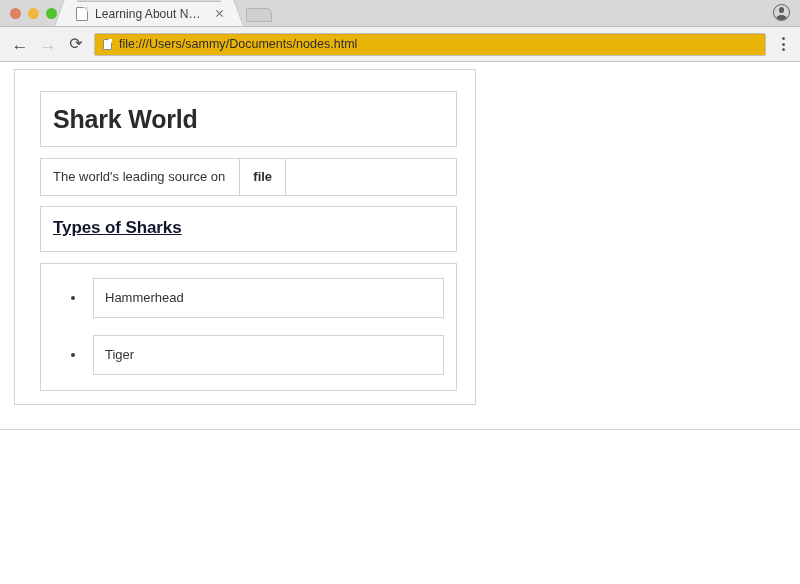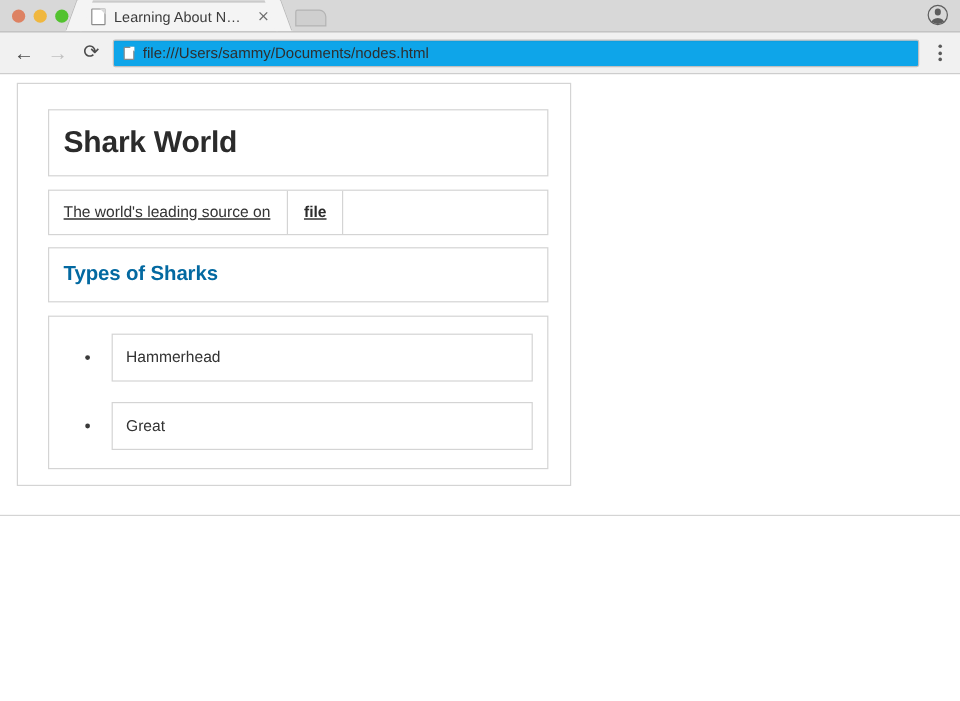--- a/index.html
+++ b/index.html
@@ -175,21 +175,21 @@
   }
   .nav-glyph { font-size: 17px; line-height: 1; }
   #nav-back .nav-glyph    { color: #4c4c4c; }
   #nav-forward .nav-glyph { color: #c0c0c0; }
   #nav-reload .nav-glyph  { color: #4c4c4c; font-size: 16px; }
 
   #omnibox {
     flex: 1 1 auto;
     height: 23px;
     margin: 0 6px 0 4px;
-    background: #0ea5e9;
+    background: #eab308;
     border: 1px solid #c0c0c0;
     border-radius: 2px;
     display: flex;
     align-items: center;
     padding: 0 8px;
     box-shadow: inset 0 1px 1px rgba(0,0,0,0.04);
   }
   #page-doc-icon {
     width: 9px; height: 11px;
     border: 1px solid #8b8b8b;
@@ -251,21 +251,20 @@
     font-weight: bold;
     color: #2b2b2b;
     line-height: 1.12;
     letter-spacing: -0.2px;
   }
 
   #paragraph-line {
     margin: 11px 10px 0 12px;
     display: flex;
     align-items: stretch;
-    text-decoration: underline;
   }
   .para-seg {
     padding: 11px 12px 12px 12px;
     font-size: 13px;
     color: #333333;
     line-height: 1;
     white-space: nowrap;
     display: flex;
     align-items: center;
   }
@@ -280,23 +279,24 @@
   #para-seg-1 { padding-right: 14px; }
   #para-seg-2 { padding-left: 13px; flex: 1 1 auto; }
 
   #heading-sub {
     margin: 10px 10px 0 12px;
     padding: 12px 0 13px 12px;
   }
   #heading-sub-text {
     font-size: 17px;
     font-weight: bold;
-    color: #0369a1;
+    color: #0f172a;
     line-height: 1.1;
     letter-spacing: -0.1px;
+    text-decoration: underline;
   }
 
   #shark-list {
     margin: 11px 10px 0 12px;
     padding: 14px 12px 15px 20px;
     list-style: none;
   }
   .list-item {
     display: flex;
     align-items: center;
@@ -383,21 +383,21 @@
         <div id="heading-sub-text">Types of Sharks</div>
       </div>
 
       <ul id="shark-list" class="node-box">
         <li class="list-item">
           <span class="bullet"></span>
           <span class="item-box node-box">Hammerhead</span>
         </li>
         <li class="list-item">
           <span class="bullet"></span>
-          <span class="item-box node-box">Great</span>
+          <span class="item-box node-box">Tiger</span>
         </li>
       </ul>
 
     </div>
   </div>
 
   <div id="below-window"></div>
 </div>
 
 </body></html>

